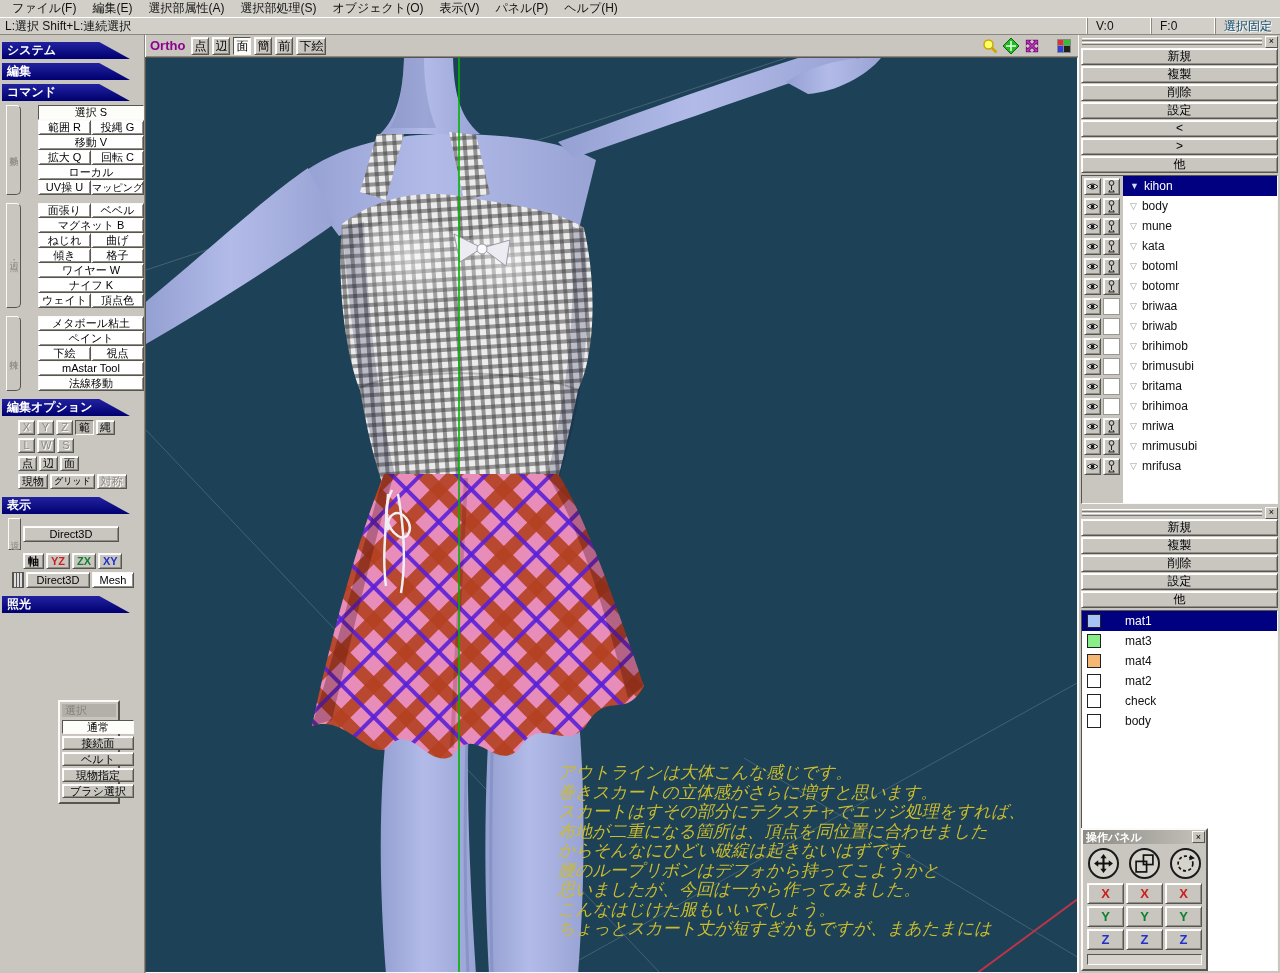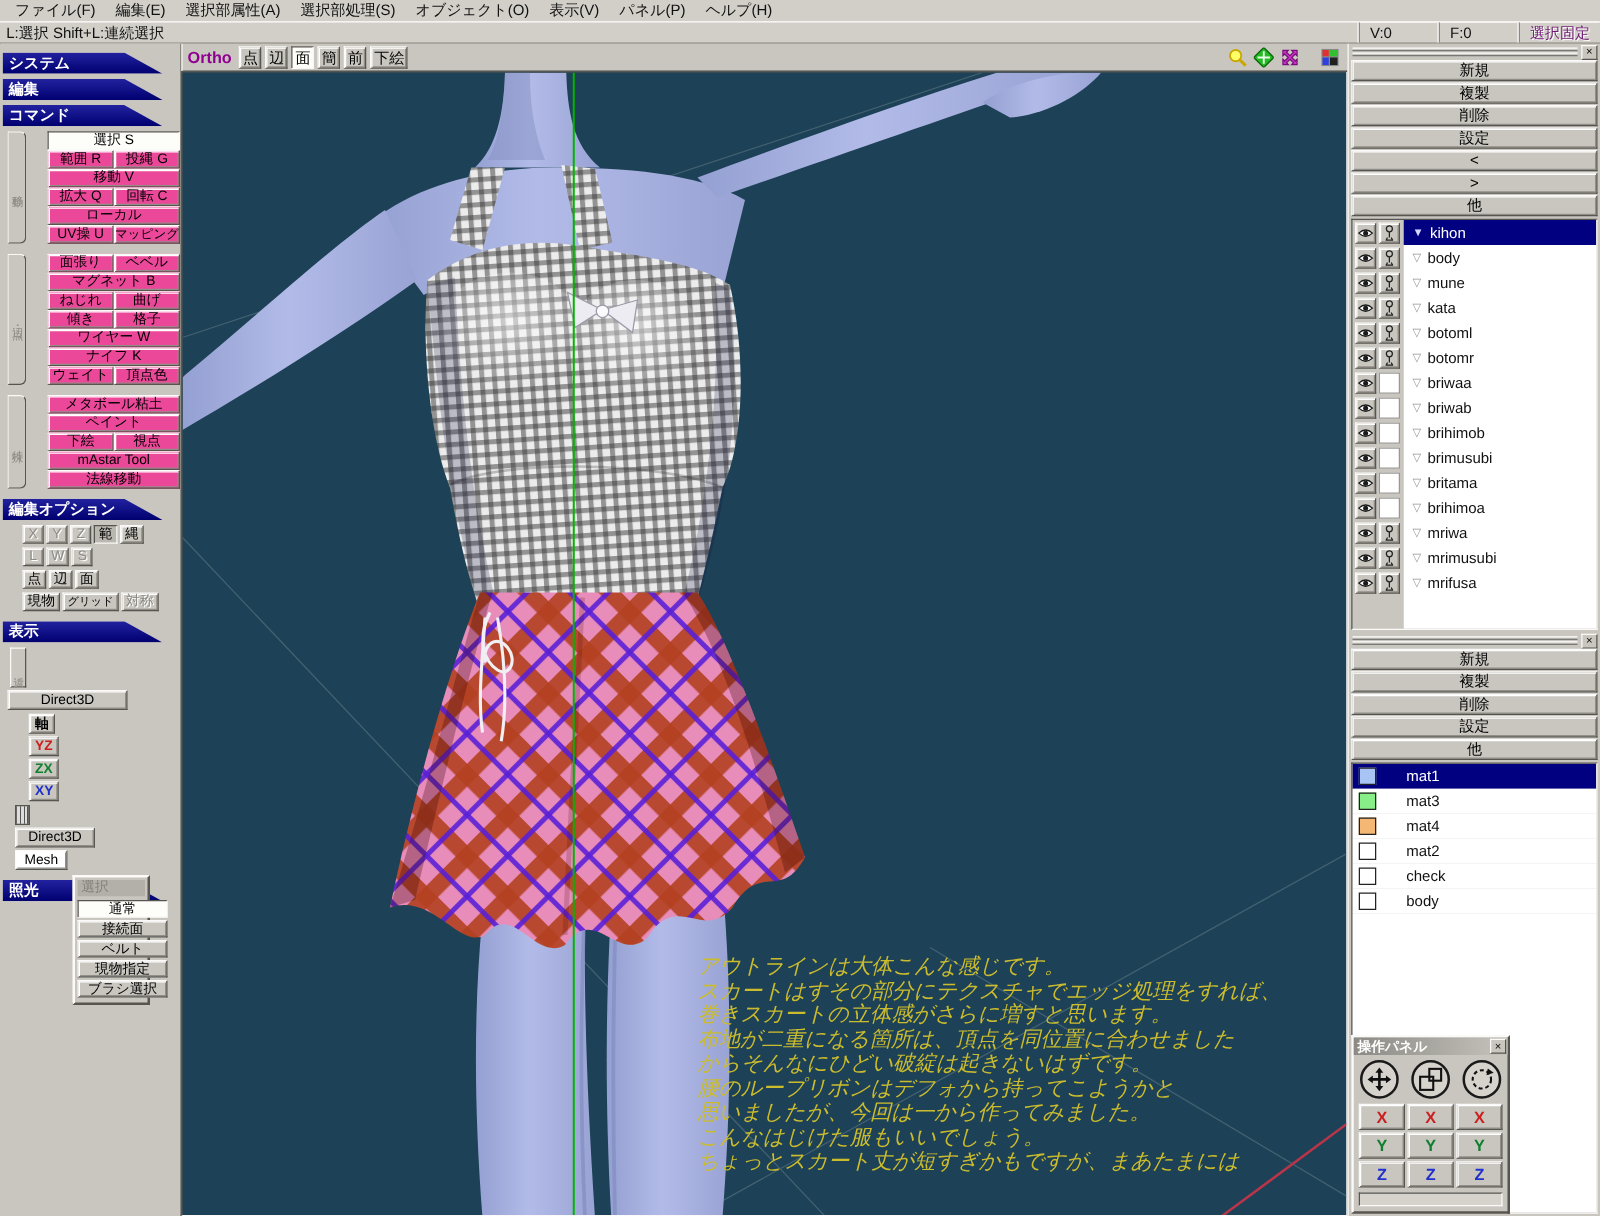--- a/index.html
+++ b/index.html
@@ -6,44 +6,44 @@
   html,body { width:1280px; height:973px; overflow:hidden; }
   body { background:#c9c6c0; font-family:"Liberation Sans","DejaVu Sans",sans-serif; font-size:12px; color:#111; }
   button { font:inherit; background:none; border:none; cursor:default; }
 
   
   #menu-bar { height:17px; background:#d2cfc9; display:flex; align-items:center; padding-left:4px; }
   .menu-item { padding:0 8px; height:17px; line-height:17px; }
   #hint-bar { height:18px; background:#d2cfc9; border-top:1px solid #fff; border-bottom:1px solid #8a8880; display:flex; align-items:center; padding-left:5px; }
   #hint-left { flex:1; }
   .hint-cell { border-left:1px solid #8a8880; box-shadow:-1px 0 0 #fff; padding:0 8px; height:16px; line-height:16px; min-width:64px; }
-  .hint-lock { color:#701a75; text-shadow:1px 1px 0 #fff; min-width:58px; }
+  .hint-lock { color:#0c4a6e; text-shadow:1px 1px 0 #fff; min-width:58px; }
 
   
   #main { display:flex; height:938px; }
   #sidebar { width:145px; position:relative; background:#c9c6c0; border-right:1px solid #8a8880; box-shadow:1px 0 0 #fff; padding-top:6px; overflow:hidden; }
   #center { flex:1; display:flex; flex-direction:column; min-width:0; }
   #rightcol { width:202px; display:flex; flex-direction:column; position:relative; background:#c9c6c0; border-left:1px solid #fbfaf8; }
 
   
   .banner { width:128px; height:17px; line-height:17px; margin:1px 0 4px 2px; padding-left:5px; color:#fff; font-weight:bold; background:linear-gradient(180deg,#2222a0,#000070); clip-path:polygon(0 0,76% 0,100% 100%,0 100%); }
   .cmd-group { display:flex; margin:2px 0 8px 6px; }
   .group-tab { width:15px; border:1px solid; border-color:#fbfaf8 #57554f #57554f #fbfaf8; border-radius:0 5px 5px 0; color:#8d8b85; font-size:9px; display:flex; align-items:center; justify-content:center; writing-mode:vertical-rl; letter-spacing:1px; margin-right:3px; }
   .group-rows { width:114px;margin-left:14px; }
   .btn-row { display:flex; }
-  .cmd-btn { flex:1; height:15px; line-height:13px; font-size:11px; text-align:center; background:#ec4899; border:1px solid; border-color:#fbfaf8 #57554f #57554f #fbfaf8; box-shadow:inset 1px 1px 0 #fff, inset -1px -1px 0 #908e86; overflow:hidden; white-space:nowrap; }
+  .cmd-btn { flex:1; height:15px; line-height:13px; font-size:11px; text-align:center; background:#ffffff; border:1px solid; border-color:#fbfaf8 #57554f #57554f #fbfaf8; box-shadow:inset 1px 1px 0 #fff, inset -1px -1px 0 #908e86; overflow:hidden; white-space:nowrap; }
   .cmd-btn.sel { background:#fdfdfa; border-color:#57554f #fbfaf8 #fbfaf8 #57554f; box-shadow:none; }
   .cmd-btn.small { font-size:10px; }
   .opt-row { display:flex; margin:3px 0 0 18px; gap:2px; }
   .opt-btn { min-width:17px; height:15px; line-height:13px; font-size:11px; text-align:center; padding:0 3px; background:#c9c6c0; border:1px solid; border-color:#fbfaf8 #57554f #57554f #fbfaf8; box-shadow:inset 1px 1px 0 #fff, inset -1px -1px 0 #908e86; }
   .opt-btn.dis { color:#8d8b85; text-shadow:1px 1px 0 #fff; }
   .opt-btn.pressed { border-color:#57554f #fbfaf8 #fbfaf8 #57554f; box-shadow:none; background:#bab7b1; }
   .opt-btn.small { font-size:9px; }
   #display-rows { margin-left:6px; }
-  .disp-row { display:flex; align-items:flex-start; gap:2px; margin-top:3px;flex-direction:column; }
+  .disp-row { display:flex; align-items:center; gap:2px; margin-top:3px; }
   .persp-tab { width:13px; height:32px; writing-mode:vertical-rl; font-size:9px; color:#9a9892; display:flex; align-items:center; justify-content:center; border:1px solid; border-color:#fbfaf8 #57554f #57554f #fbfaf8; margin-left:2px; }
   .disp-btn { height:16px; line-height:14px; font-size:11px; text-align:center; background:#c9c6c0; border:1px solid; border-color:#fbfaf8 #57554f #57554f #fbfaf8; box-shadow:inset 1px 1px 0 #fff, inset -1px -1px 0 #908e86; padding:0 4px; }
   .axis-btn { font-weight:bold; width:24px; }
   .mesh-btn { background:#fff; }
   .wf-icon { width:12px; height:16px; border:1px solid #57554f; background:repeating-linear-gradient(90deg,#555 0 1px,#ddd 1px 3px); }
   #select-panel { position:absolute; left:58px; top:665px; width:62px; padding:2px; background:#c9c6c0; border:2px solid; border-color:#fbfaf8 #57554f #57554f #fbfaf8; }
   #select-title { height:13px; line-height:13px; background:#b3b0aa; color:#83817b; padding-left:3px; font-size:11px; margin-bottom:3px; }
   .selp-btn { display:block; width:72px; height:14px; line-height:12px; margin:2px auto; font-size:11px; text-align:center; background:#c9c6c0; border:1px solid; border-color:#fbfaf8 #57554f #57554f #fbfaf8; box-shadow:inset 1px 1px 0 #fff, inset -1px -1px 0 #908e86; }
   .selp-btn.sel { background:#fdfdfa; border-color:#57554f #fbfaf8 #fbfaf8 #57554f; box-shadow:none; }
 
@@ -372,22 +372,22 @@
             <path d="M336 190 L364 182 L360 208 Z" fill="#ececf2" stroke="#9a9aa8"></path>
             <circle cx="336" cy="191" r="5" fill="#fbfbfd" stroke="#9a9aa8"></circle>
           </g>
         </g>
 
         <line x1="313" y1="0" x2="313" y2="916" stroke="#00b400" stroke-width="1.6"></line>
         <line x1="933" y1="840" x2="830" y2="916" stroke="#b8354a" stroke-width="2"></line>
       </svg>
       <div id="annotation">
           <div class="ann-line">アウトラインは大体こんな感じです。</div>
+          <div class="ann-line">巻きスカートの立体感がさらに増すと思います。</div>
           <div class="ann-line">スカートはすその部分にテクスチャでエッジ処理をすれば、</div>
-          <div class="ann-line">巻きスカートの立体感がさらに増すと思います。</div>
           <div class="ann-line">布地が二重になる箇所は、頂点を同位置に合わせました</div>
           <div class="ann-line">からそんなにひどい破綻は起きないはずです。</div>
           <div class="ann-line">腰のループリボンはデフォから持ってこようかと</div>
           <div class="ann-line">思いましたが、今回は一から作ってみました。</div>
           <div class="ann-line">こんなはじけた服もいいでしょう。</div>
           <div class="ann-line">ちょっとスカート丈が短すぎかもですが、まあたまには</div>
         </div>
     </div>
   </div>
 

